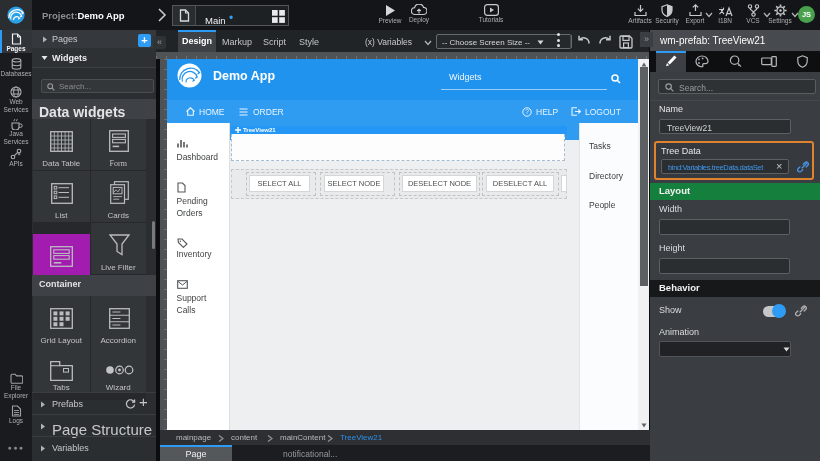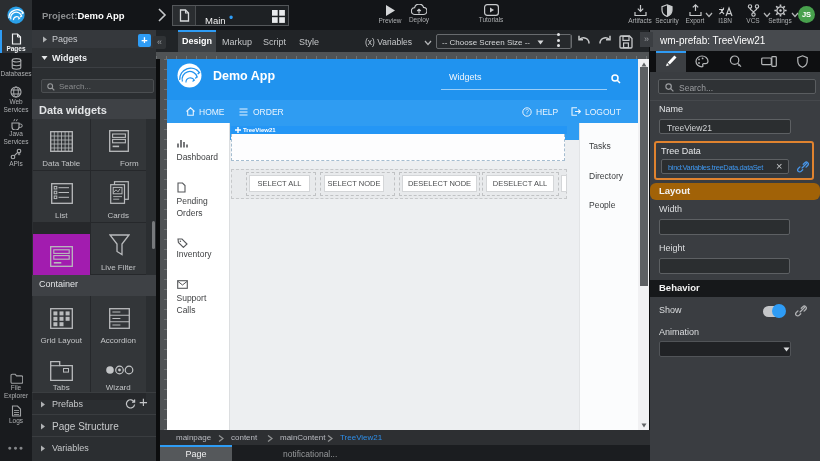--- a/index.html
+++ b/index.html
@@ -194,21 +194,21 @@
   <div class="abs" style="left:20px;top:5px;font-size:9px;font-weight:bold;color:#eceef0;">Widgets</div>
 </div>
 <div class="abs" style="left:41px;top:79px;width:113px;height:14px;background:#34373a;border:1px solid #4b4e51;border-radius:2px;">
   <svg class="abs" style="left:5px;top:3px" width="8" height="8" viewBox="0 0 8 8">
         <circle cx="3.2" cy="3.2" r="2.4" fill="none" stroke="#97999b" stroke-width="1.1"></circle>
         <path d="M5,5 L7.3,7.3" stroke="#97999b" stroke-width="1.1"></path>
       </svg>
   <div class="abs" style="left:17px;top:2px;font-size:8px;color:#8b8d8f;">Search...</div>
 </div>
 <div class="abs" style="left:32px;top:99px;width:124px;height:20px;background:#3e4145;">
-  <div class="abs" style="left:7px;top:5px;font-size:11px;font-weight:bold;color:#e2e4e6;">Data widgets</div>
+  <div class="abs" style="left:7px;top:5px;font-size:14px;font-weight:bold;color:#e2e4e6;">Data widgets</div>
 </div>
 
 <div class="abs" style="left:33px;top:119px;width:113px;height:281px;background:#26282b;"></div>
 
 <div class="abs" style="left:33px;top:119px;width:56.5px;height:51px;background:#333639;padding-left:10px;">
   <svg class="abs" style="left:17px;top:12px" width="23" height="21" viewBox="0 0 23 21">
         <rect x="0.7" y="0.7" width="21.6" height="19.6" fill="none" stroke="#b9bbbd" stroke-width="1.3"></rect>
         <g stroke="#b9bbbd" stroke-width="0.8">
           <path d="M0.7,5 h21.6 M0.7,9 h21.6 M0.7,13 h21.6 M0.7,17 h21.6"></path>
           <path d="M4.3,0.7 v19.6 M7.9,0.7 v19.6 M11.5,0.7 v19.6 M15.1,0.7 v19.6 M18.7,0.7 v19.6"></path>
@@ -216,21 +216,21 @@
       </svg>
   <div class="abs" style="left:0;top:40px;width:100%;text-align:center;font-size:8px;color:#c2c4c6;">Data Table</div>
 </div>
 <div class="abs" style="left:90.5px;top:119px;width:55.5px;height:51px;background:#333639;">
   <svg class="abs" style="left:18px;top:11px" width="20" height="22" viewBox="0 0 20 22">
         <rect x="0.7" y="0.7" width="18.6" height="20.6" fill="none" stroke="#b9bbbd" stroke-width="1.3"></rect>
         <rect x="3.6" y="4" width="12.8" height="3.4" fill="none" stroke="#b9bbbd" stroke-width="1.1"></rect>
         <rect x="3.6" y="9.4" width="12.8" height="3.4" fill="none" stroke="#b9bbbd" stroke-width="1.1"></rect>
         <path d="M3.6,16.4 h6.5" stroke="#b9bbbd" stroke-width="1.6"></path>
       </svg>
-  <div class="abs" style="left:11px;top:40px;width:100%;text-align:center;font-size:8px;color:#c2c4c6;">Form</div>
+  <div class="abs" style="left:0;top:40px;width:100%;text-align:center;font-size:8px;color:#c2c4c6;font-family:Liberation Serif, serif;">Form</div>
 </div>
 
 <div class="abs" style="left:33px;top:171px;width:56.5px;height:51px;background:#333639;">
   <svg class="abs" style="left:18px;top:12px" width="22" height="21" viewBox="0 0 22 21">
         <rect x="0.7" y="0.7" width="20.6" height="19.6" fill="none" stroke="#b9bbbd" stroke-width="1.3"></rect>
         <g stroke="#b9bbbd" stroke-width="1">
           <rect x="3.2" y="3.4" width="2.6" height="2.6" fill="none"></rect>
           <path d="M7.5,4.7 h10.5"></path>
           <rect x="3.2" y="8.2" width="2.6" height="2.6" fill="none"></rect>
           <path d="M7.5,9.5 h10.5"></path>
@@ -260,21 +260,21 @@
       </svg>
   <div class="abs" style="left:0;top:40px;width:100%;text-align:center;font-size:8px;color:#c2c4c6;">Live Form</div>
 </div>
 <div class="abs" style="left:90.5px;top:223px;width:55.5px;height:51px;background:#333639;">
   <svg class="abs" style="left:18px;top:11px" width="21" height="22" viewBox="0 0 21 22">
         <path d="M1,1 h19 L13,10 v10.5 l-5,-3 V10 z" fill="none" stroke="#b9bbbd" stroke-width="1.3"></path>
       </svg>
   <div class="abs" style="left:0;top:40px;width:100%;text-align:center;font-size:8px;color:#c2c4c6;">Live Filter</div>
 </div>
 <div class="abs" style="left:32px;top:275px;width:124px;height:21px;background:#3e4145;">
-  <div class="abs" style="left:7px;top:4px;font-size:9px;font-weight:normal;color:#e2e4e6;">Container</div>
+  <div class="abs" style="left:7px;top:4px;font-size:9px;font-weight:bold;color:#e2e4e6;">Container</div>
 </div>
 
 <div class="abs" style="left:33px;top:296px;width:56.5px;height:51px;background:#333639;">
   <svg class="abs" style="left:17px;top:12px" width="23" height="21" viewBox="0 0 23 21">
         <rect x="0.7" y="0.7" width="21.6" height="19.6" fill="none" stroke="#b9bbbd" stroke-width="1.3"></rect>
         <g fill="#b9bbbd">
           <rect x="3.4" y="3.4" width="4" height="4"></rect>
           <rect x="9.5" y="3.4" width="4" height="4"></rect>
           <rect x="15.6" y="3.4" width="4" height="4"></rect>
           <rect x="3.4" y="8.8" width="4" height="4"></rect>
@@ -321,21 +321,21 @@
   <svg class="abs" style="left:93px;top:5px" width="11" height="11" viewBox="0 0 11 11">
         <path d="M9.2,4 A4.1,4.1 0 1 0 9.6,6.5" fill="none" stroke="#c6c8ca" stroke-width="1.2"></path>
         <path d="M9.6,1.6 v2.6 h-2.6" fill="none" stroke="#c6c8ca" stroke-width="1.2"></path>
       </svg>
   <div class="abs" style="left:107px;top:0px;font-size:15px;color:#c6c8ca;font-weight:normal;">+</div>
 </div>
 <div class="abs" style="left:32px;top:414px;width:124px;height:22px;border-top:1px solid #3a3d40;">
   <svg class="abs" style="left:8px;top:8px" width="6" height="7" viewBox="0 0 6 7">
         <path d="M1,0.5 L5,3.5 L1,6.5 z" fill="#b0b2b4"></path>
       </svg>
-  <div class="abs" style="left:20px;top:6px;font-size:10px;color:#c6c8ca;">Page Structure</div>
+  <div class="abs" style="left:20px;top:6px;font-size:15px;color:#c6c8ca;">Page Structure</div>
 </div>
 <div class="abs" style="left:32px;top:436px;width:124px;height:25px;border-top:1px solid #3a3d40;">
   <svg class="abs" style="left:8px;top:8px" width="6" height="7" viewBox="0 0 6 7">
         <path d="M1,0.5 L5,3.5 L1,6.5 z" fill="#b0b2b4"></path>
       </svg>
   <div class="abs" style="left:20px;top:6px;font-size:9px;color:#c6c8ca;">Variables</div>
 </div>
 <div class="abs" style="left:152px;top:221px;width:3px;height:28px;background:#77797c;border-radius:2px;"></div>
 
 <div class="abs" style="left:156px;top:30px;width:494px;height:22px;background:#212427;"></div>
@@ -548,21 +548,21 @@
     <div class="abs" style="left:114px;top:0px;font-size:11px;color:#c6c8ca;">×</div>
   </div>
   <svg class="abs" style="left:141px;top:17.5px" width="12" height="12" viewBox="0 0 13 13">
         <g stroke="#4796ea" stroke-width="1.4" fill="none" stroke-linecap="round">
           <path d="M5.5,7.5 L10.5,2.5"></path>
           <path d="M6.8,3.6 L8.6,1.8 a2.1,2.1 0 0 1 3,3 L9.8,6.6"></path>
           <path d="M6.2,9.4 L4.4,11.2 a2.1,2.1 0 0 1 -3,-3 L3.2,6.4"></path>
         </g>
       </svg>
 </div>
-<div class="abs" style="left:650px;top:183px;width:170px;height:17px;background:#a16207;border-radius:6px;">
+<div class="abs" style="left:650px;top:183px;width:170px;height:17px;background:#15803d;">
   <div class="abs" style="left:9px;top:2px;font-size:9.5px;font-weight:bold;color:#f2f2f2;">Layout</div>
 </div>
 <div class="abs" style="left:659px;top:204px;font-size:9px;color:#dcdee0;">Width</div>
 <div class="abs" style="left:659px;top:219px;width:131px;height:15.5px;background:#2b2e30;border:1px solid #5d6063;border-radius:2px;"></div>
 <div class="abs" style="left:659px;top:243px;font-size:9px;color:#dcdee0;">Height</div>
 <div class="abs" style="left:659px;top:258px;width:131px;height:15.5px;background:#2b2e30;border:1px solid #5d6063;border-radius:2px;"></div>
 <div class="abs" style="left:650px;top:280px;width:170px;height:17px;background:#16181a;">
   <div class="abs" style="left:9px;top:2px;font-size:9.5px;font-weight:bold;color:#f2f2f2;">Behavior</div>
 </div>
 <div class="abs" style="left:659px;top:305px;font-size:9px;color:#dcdee0;">Show</div>

